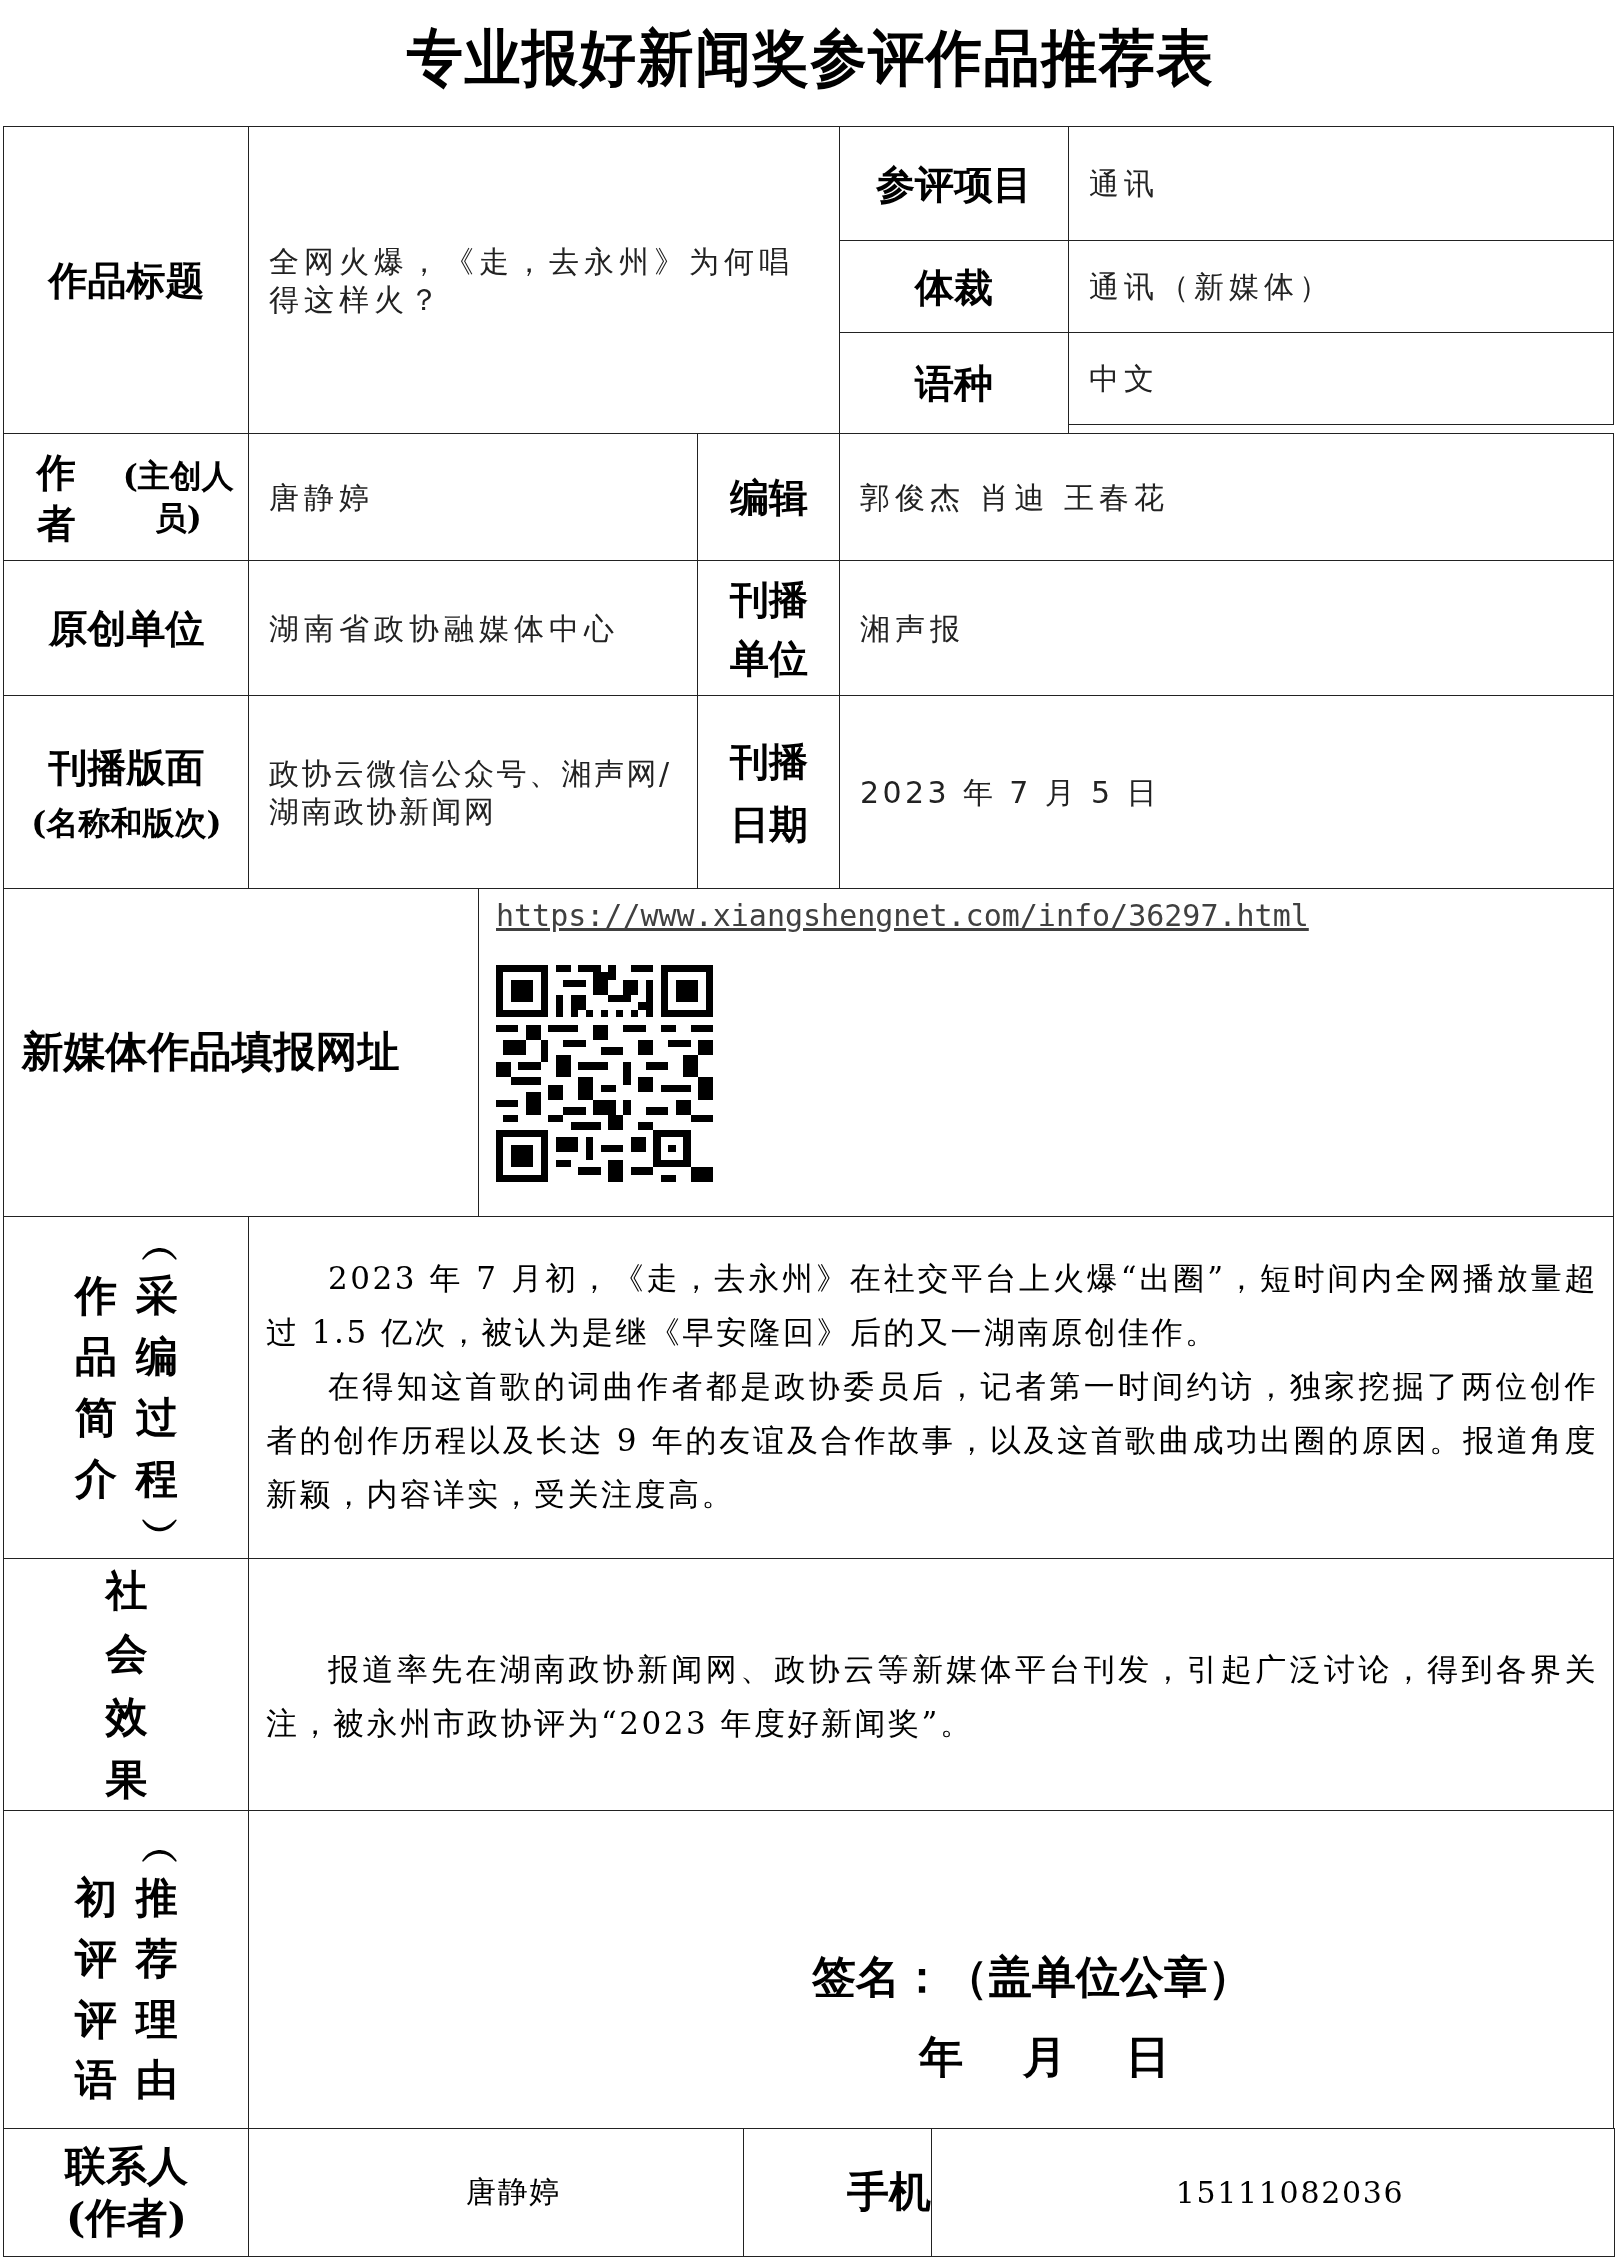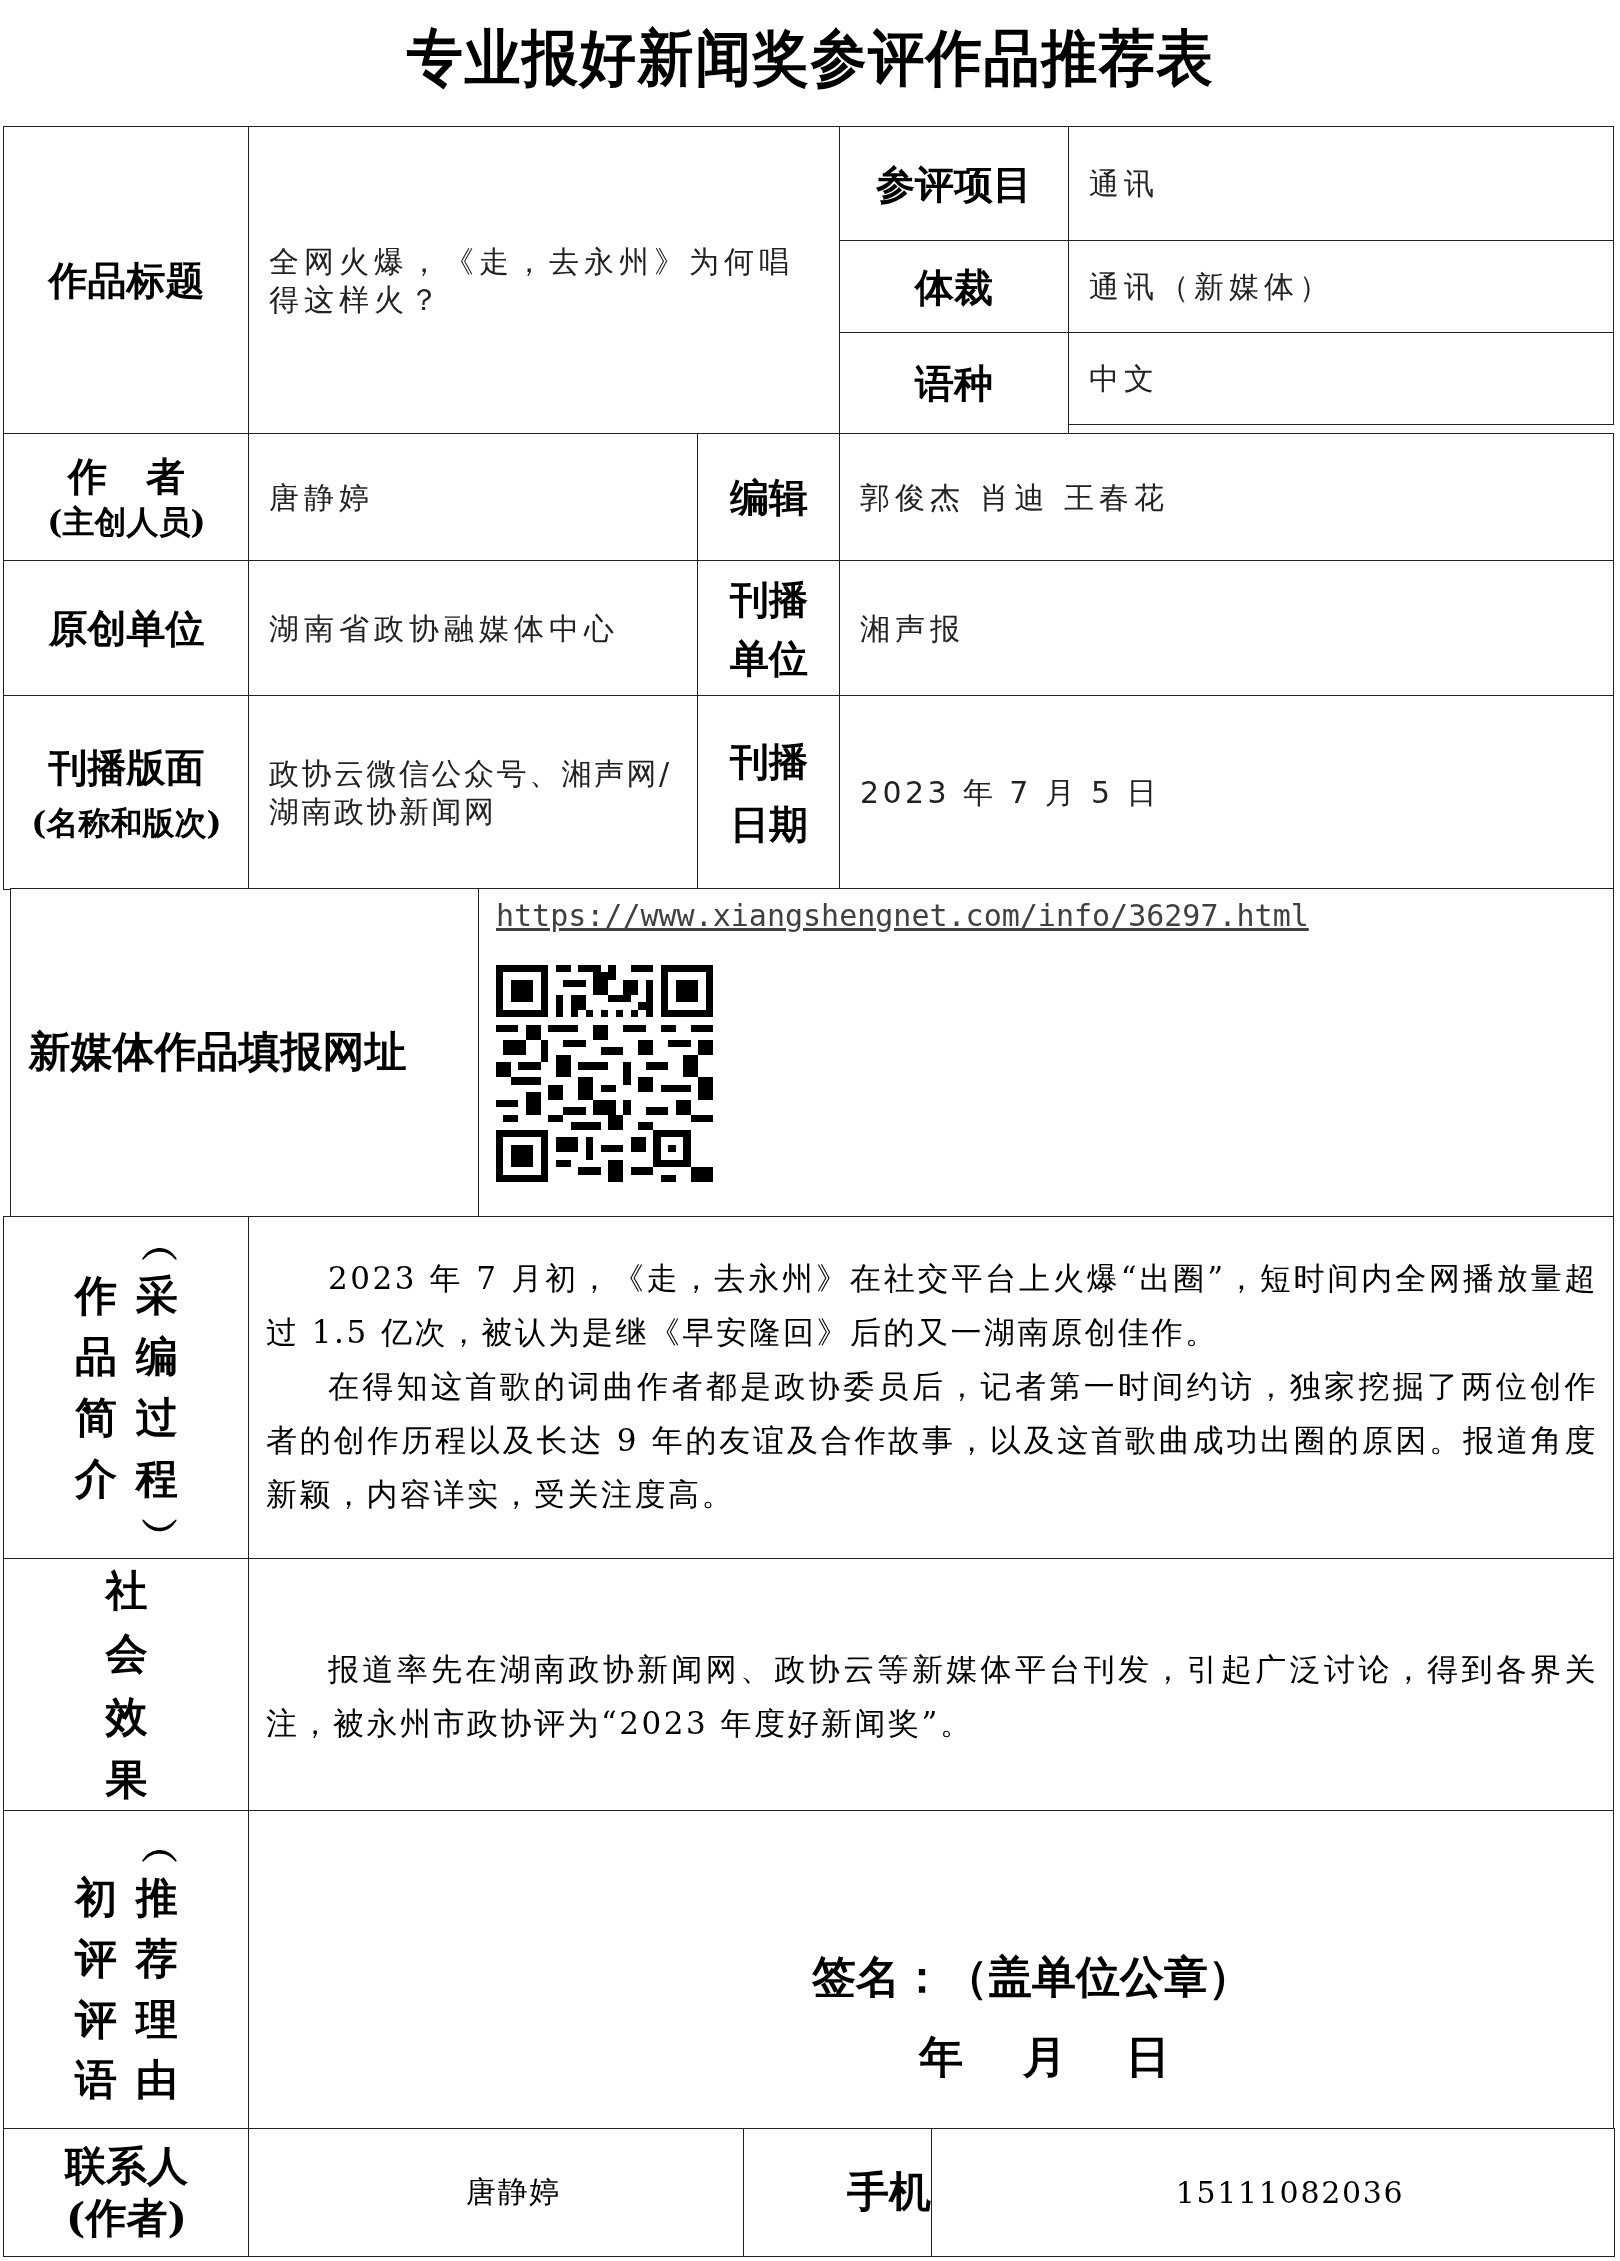--- a/index.html
+++ b/index.html
@@ -84,21 +84,21 @@
   <span>通讯（新媒体）</span>
 </div>
 
 <div class="cell label" style="left:839px;top:332px;width:230px;height:102px;">
   <span>语种</span>
 </div>
 <div class="cell value" style="left:1068px;top:332px;width:546px;height:93px;">
   <span>中文</span>
 </div>
 
-<div class="cell label" style="left:3.4px;top:433px;width:246px;height:129px;flex-direction:column;">
+<div class="cell label" style="left:3.4px;top:433px;width:246px;height:129px;flex-direction:row;">
   <span>作　者</span>
   <span class="sub">(主创人员)</span>
 </div>
 <div class="cell value" style="left:248px;top:433px;width:451px;height:129px;">
   <span>唐静婷</span>
 </div>
 <div class="cell label" style="left:697px;top:433px;width:144px;height:129px;">
   <span>编辑</span>
 </div>
 <div class="cell value" style="left:839px;top:433px;width:775px;height:129px;">
@@ -127,21 +127,21 @@
   <span>政协云微信公众号、湘声网/湖南政协新闻网</span>
 </div>
 <div class="cell label" style="left:697px;top:695px;width:144px;height:195px;flex-direction:column;line-height:1.6;">
   <span>刊播</span>
   <span>日期</span>
 </div>
 <div class="cell value" style="left:839px;top:695px;width:775px;height:195px;letter-spacing:3.4px;">
   <span>2023 年 7 月 5 日</span>
 </div>
 
-<div class="cell label" style="left:3.4px;top:888px;width:476px;height:329px;justify-content:flex-start;padding-left:17px;font-weight:normal;font-size:42px;margin-left:7px;">
+<div class="cell label" style="left:3.4px;top:888px;width:476px;height:329px;justify-content:flex-start;padding-left:17px;font-weight:normal;font-size:42px;">
   <span style="font-weight:bold;">新媒体作品填报网址</span>
 </div>
 <div class="cell" style="left:478px;top:888px;width:1136px;height:329px;display:block;">
   <a class="url">https://www.xiangshengnet.com/info/36297.html</a>
   <svg class="qr" viewBox="0 0 29 29" shape-rendering="crispEdges">
     <rect x="0" y="0" width="29" height="29" fill="#fff"></rect>
 
     <g fill="#000">
       <rect x="0" y="0" width="7" height="7"></rect>
         <rect x="1" y="1" width="5" height="5" fill="#fff"></rect>

